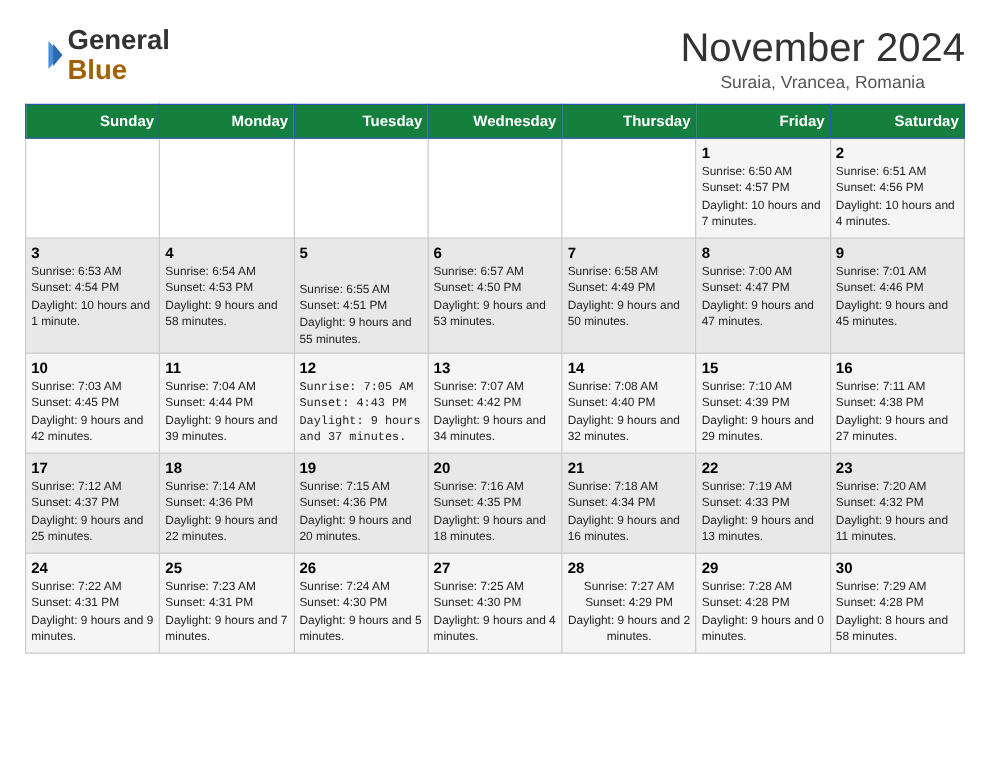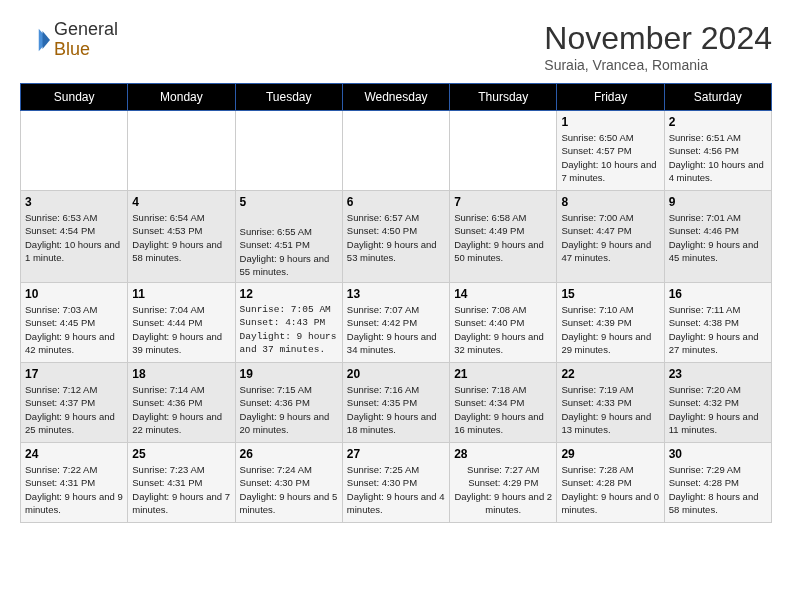--- a/index.html
+++ b/index.html
@@ -15,53 +15,53 @@
       justify-content: space-between;
       align-items: flex-start;
       margin-bottom: 10px;
     }
     .logo {
       display: flex;
       align-items: center;
       gap: 4px;
     }
     .logo-text {
-      font-size: 18px;
-      font-weight: normal;
+      font-size: 22px;
+      font-weight: bold;
       color: #333;
       line-height: 1.1;
     }
     .logo-icon {
       width: 30px;
       height: 30px;
     }
     .title-section {
-      text-align: left;
+      text-align: center;
     }
     .month-title {
       font-size: 32px;
       font-weight: normal;
       color: #333;
     }
     .subtitle {
       font-size: 14px;
       color: #555;
     }
     table {
       width: 100%;
       border-collapse: collapse;
       font-size: 11px;
     }
     thead tr th {
-      background-color: #000000;
+      background-color: #15803d;
       color: white;
       padding: 6px 4px;
-      text-align: center;
+      text-align: right;
       font-size: 12px;
-      font-weight: normal;
+      font-weight: bold;
       border: 1px solid #2a5aaa;
     }
     tbody tr td {
       border: 1px solid #ccc;
       vertical-align: top;
       padding: 4px;
       height: 80px;
       width: 14.28%;
       background: #fff;
     }

